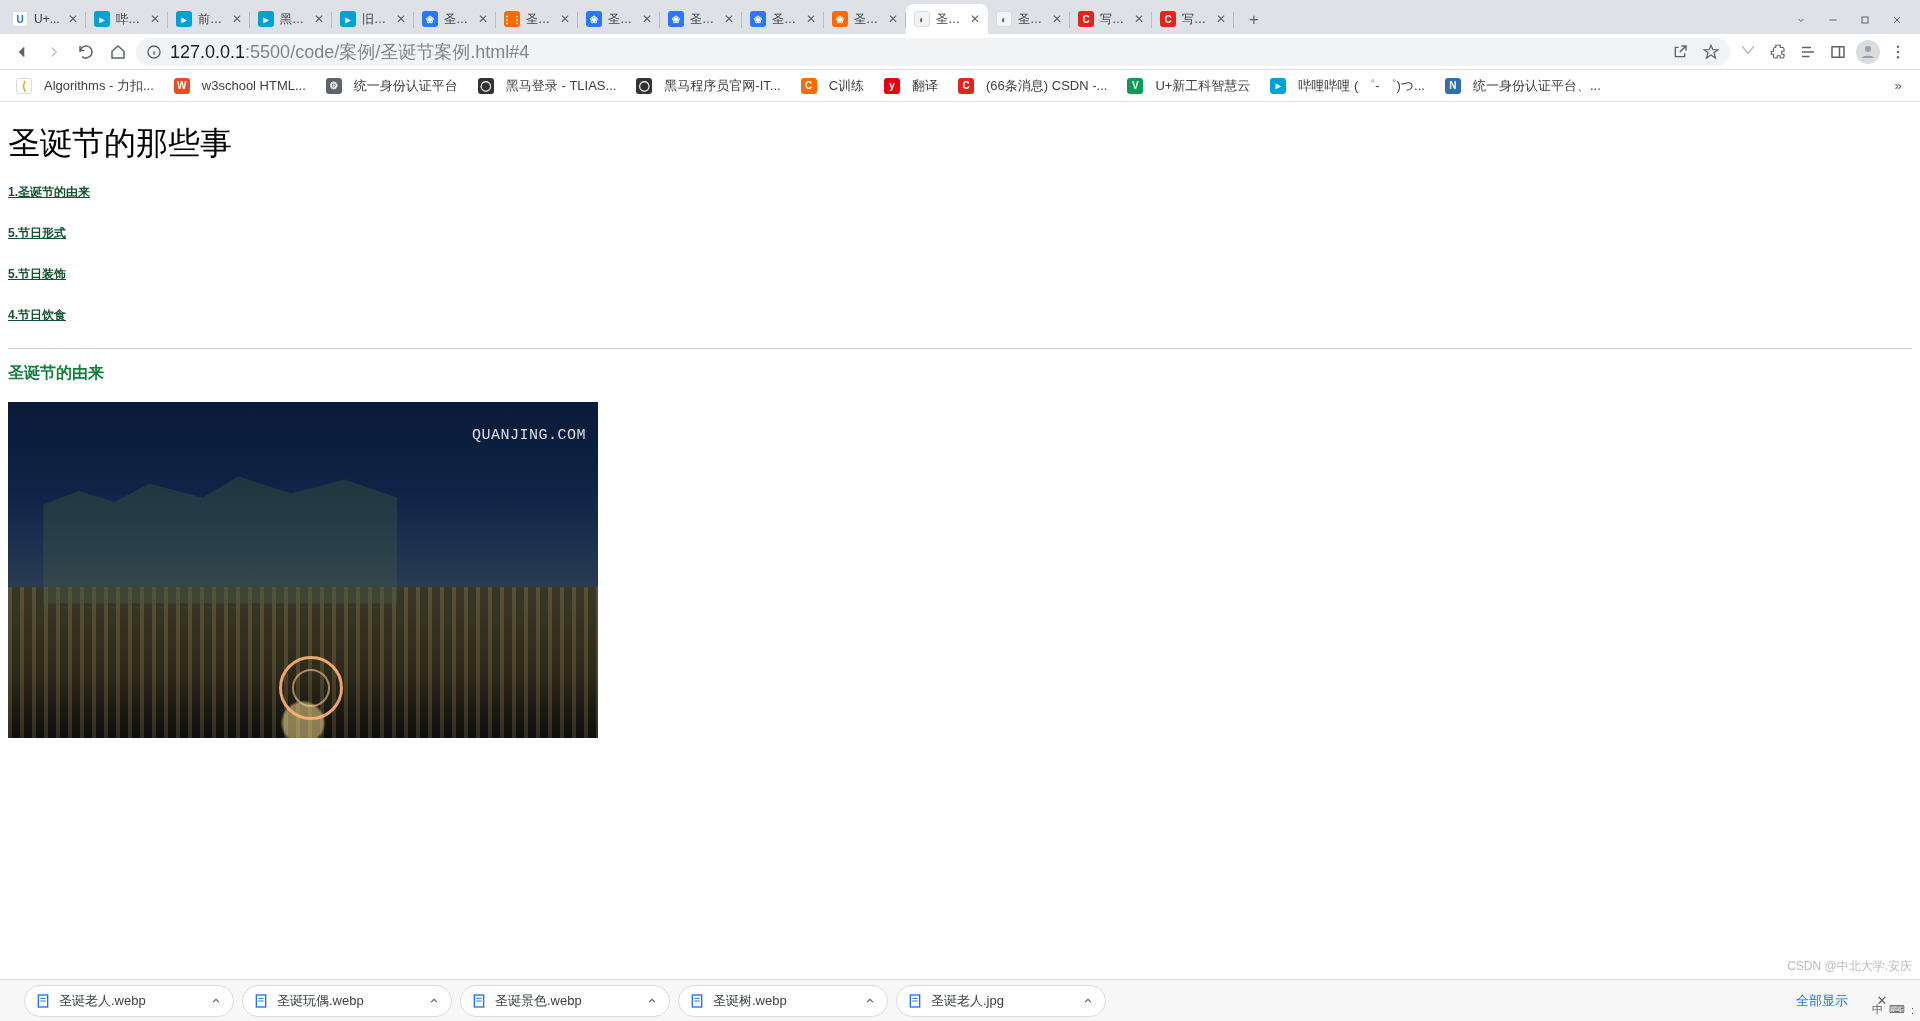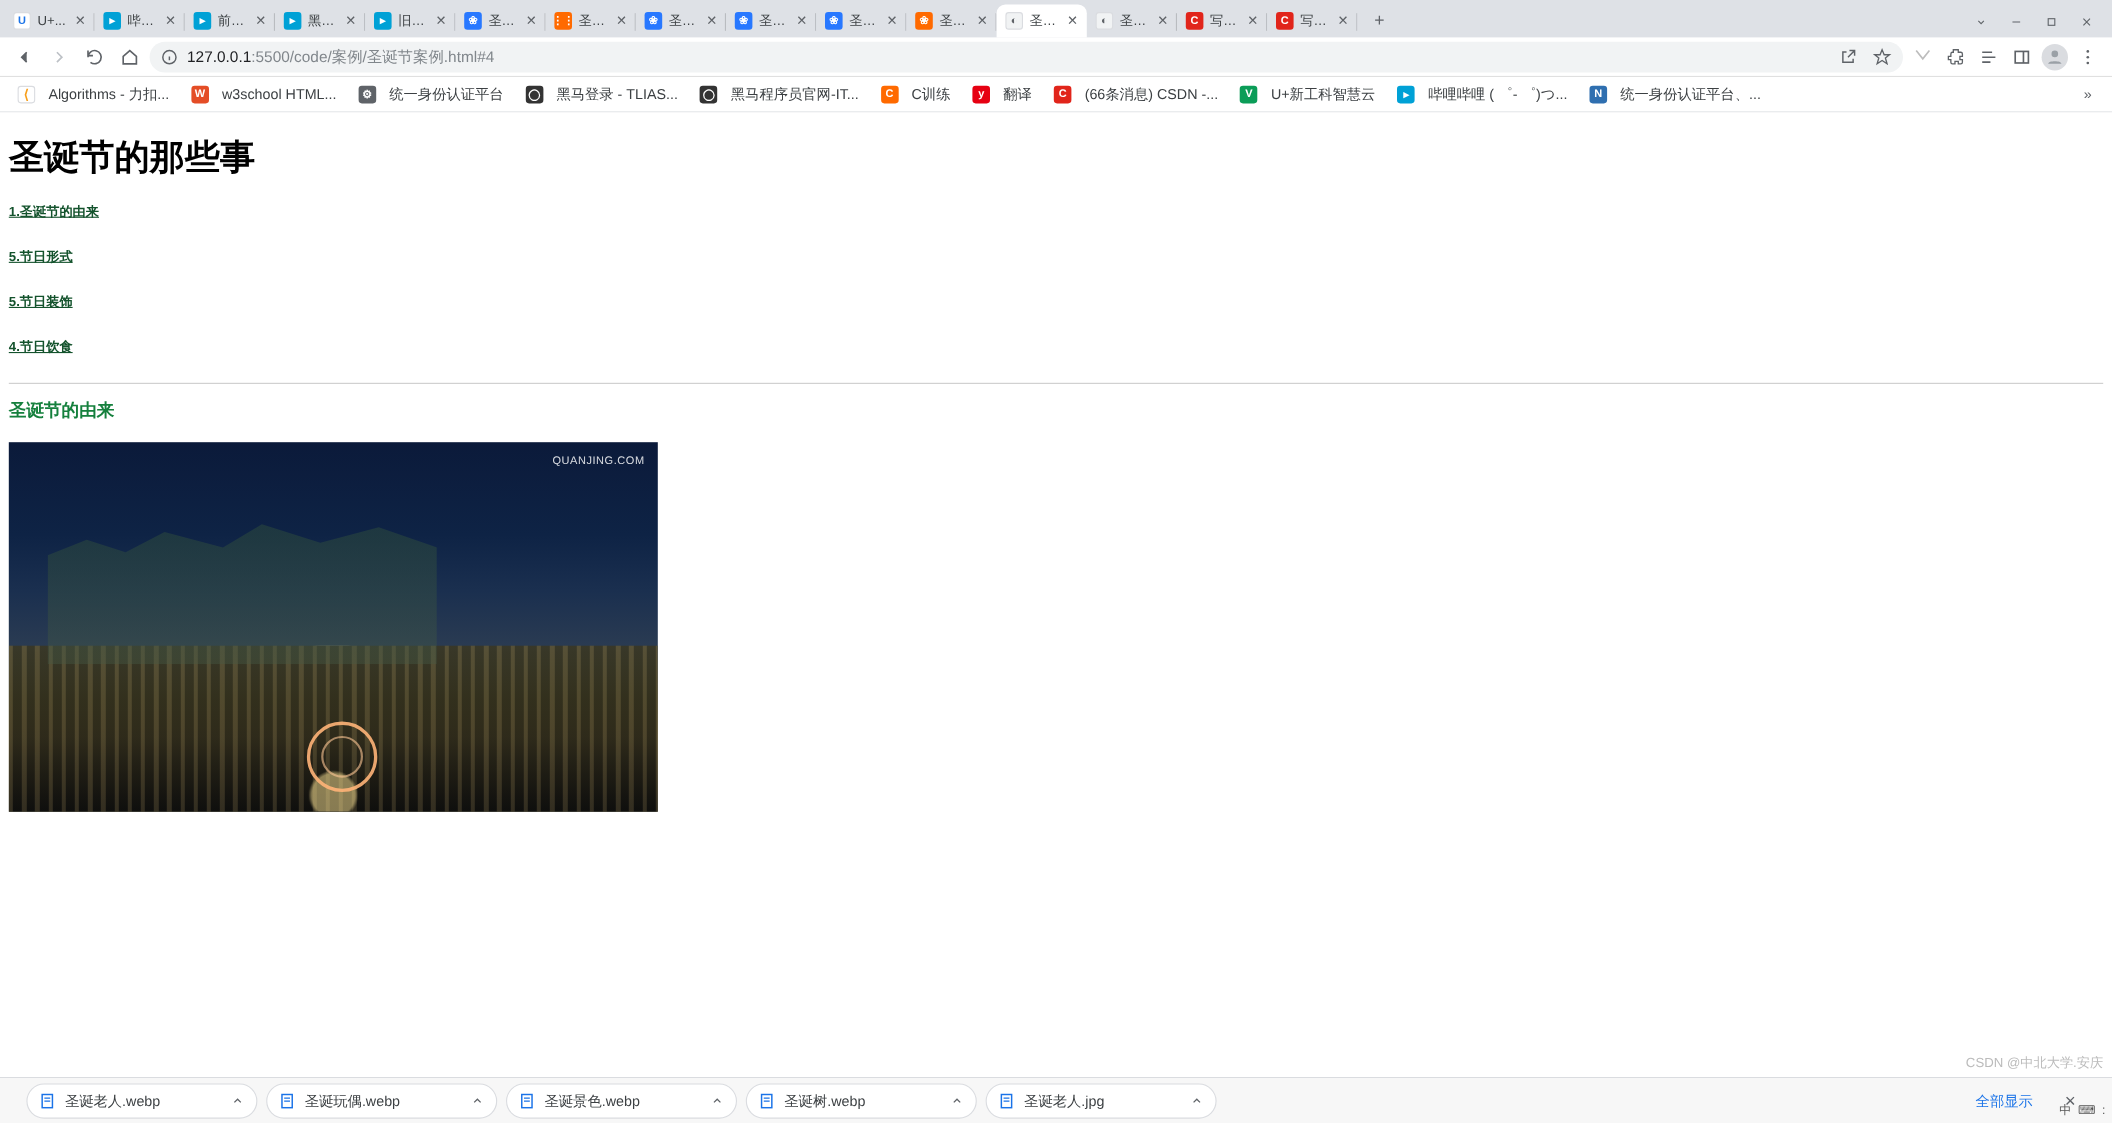--- a/index.html
+++ b/index.html
@@ -18,49 +18,49 @@
 .tab-spacer { flex:1; }
 .win-controls { display:flex; align-items:center; gap:2px; padding-right:4px; }
 .win-btn { width:30px; height:28px; display:flex; align-items:center; justify-content:center; color:#5f6368; cursor:pointer; }
 .win-btn svg { width:12px; height:12px; }
 
 .toolbar { display:flex; align-items:center; height:36px; background:#fff; border-bottom:1px solid #e0e0e0; padding:0 8px; gap:4px; }
 .nav-btn { width:28px; height:28px; display:flex; align-items:center; justify-content:center; color:#5f6368; border-radius:50%; cursor:pointer; }
 .nav-btn.disabled { color:#bdc1c6; }
 .nav-btn svg { width:18px; height:18px; }
 
-.omnibox { flex:1; display:flex; align-items:center; height:28px; background:#f1f3f4; border-radius:14px; padding:0 10px; font-size:14px; color:#202124; gap:8px; }
+.omnibox { flex:1; display:flex; align-items:center; height:28px; background:#f1f3f4; border-radius:14px; padding:0 10px; font-size:18px; color:#202124; gap:8px; }
 .omnibox .info-icon { width:16px; height:16px; color:#5f6368; }
 .url-muted { color:#80868b; }
 
 .ext-area { display:flex; align-items:center; gap:2px; }
 .ext-btn { width:28px; height:28px; display:flex; align-items:center; justify-content:center; color:#5f6368; border-radius:50%; cursor:pointer; }
 .ext-btn svg { width:18px; height:18px; }
 .avatar { width:24px; height:24px; border-radius:50%; background:#dadce0; display:flex; align-items:center; justify-content:center; }
 
 .bookmark-bar { display:flex; align-items:center; height:32px; background:#fff; border-bottom:1px solid #e8eaed; padding:0 8px; gap:4px; font-size:13px; color:#3c4043; }
 .bm-item { display:flex; align-items:center; height:26px; padding:0 8px; border-radius:4px; cursor:pointer; gap:6px; white-space:nowrap; }
 .bm-icon { width:16px; height:16px; border-radius:3px; display:flex; align-items:center; justify-content:center; font-size:10px; flex-shrink:0; }
 .bm-overflow { width:28px; height:28px; display:flex; align-items:center; justify-content:center; color:#5f6368; margin-left:auto; cursor:pointer; }
 
 
 .viewport { height: calc(100vh - 34px - 36px - 32px - 42px); overflow:auto; }
 .page { padding: 8px; }
-.page h1 { font-size: 32px; margin: 12px 0 18px 0; font-weight: bold; }
+.page h1 { font-size: 32px; margin: 12px 0 18px 0; font-weight: normal; }
 .toc-link { display:block; font-size:12px; font-weight:bold; color:#14532d; margin: 0 0 24px 0; }
 hr { border:none; border-top:1px solid #ccc; margin: 4px 0 14px 0; }
 .section-h { font-size:16px; font-weight:bold; margin: 0 0 18px 0; color:#15803d; }
 .article-img { width:590px; height:336px; background: linear-gradient(180deg,#0b1a3a 0%,#0e2345 25%,#1a2f4f 40%,#2a3b52 55%,#5a5a3a 70%,#8a7a4a 80%,#3a3a2a 100%); position:relative; overflow:hidden; }
 .article-img::before{content:"";position:absolute;left:0;right:0;top:55%;height:45%;background:
   radial-gradient(circle at 50% 90%, rgba(255,230,150,.5) 0 6%, transparent 7%),
   repeating-linear-gradient(90deg, rgba(255,220,140,.15) 0 4px, transparent 4px 12px),
   linear-gradient(180deg, rgba(60,55,30,.8), rgba(10,10,10,.9));}
 .article-img::after{content:"";position:absolute;left:6%;top:18%;width:60%;height:42%;background:
   linear-gradient(180deg, rgba(40,70,60,.6), rgba(70,90,70,.4));clip-path:polygon(0 100%,0 30%,10% 20%,20% 28%,30% 15%,45% 25%,55% 10%,70% 22%,85% 12%,100% 25%,100% 100%);} 
-.watermark{position:absolute;top:12px;right:12px;color:rgba(255,255,255,.85);font-size:10px;letter-spacing:.5px;font-family:Liberation Sans, sans-serif;}
+.watermark{position:absolute;top:25px;right:12px;color:rgba(255,255,255,.85);font-size:15px;letter-spacing:.5px;font-family:Liberation Mono, monospace;}
 .ferris{position:absolute;bottom:18px;left:46%;width:64px;height:64px;border:3px solid rgba(255,180,120,.9);border-radius:50%;}
 .ferris::before{content:"";position:absolute;inset:10px;border:2px solid rgba(255,200,150,.6);border-radius:50%;}
 
 
 .downloads-bar { position:fixed; left:0; right:0; bottom:0; height:42px; background:#f7f7f7; border-top:1px solid #dadce0; display:flex; align-items:center; padding:0 24px; gap:8px; font-size:13px; color:#3c4043; }
 .dl-item { display:flex; align-items:center; height:32px; padding:0 10px; background:#fff; border:1px solid #dadce0; border-radius:16px; gap:8px; cursor:pointer; min-width:210px; }
 .dl-icon { width:16px; height:16px; color:#1a73e8; }
 .dl-name { flex:1; overflow:hidden; text-overflow:ellipsis; white-space:nowrap; }
 .dl-chev { color:#5f6368; }
 .dl-spacer { flex:1; }

